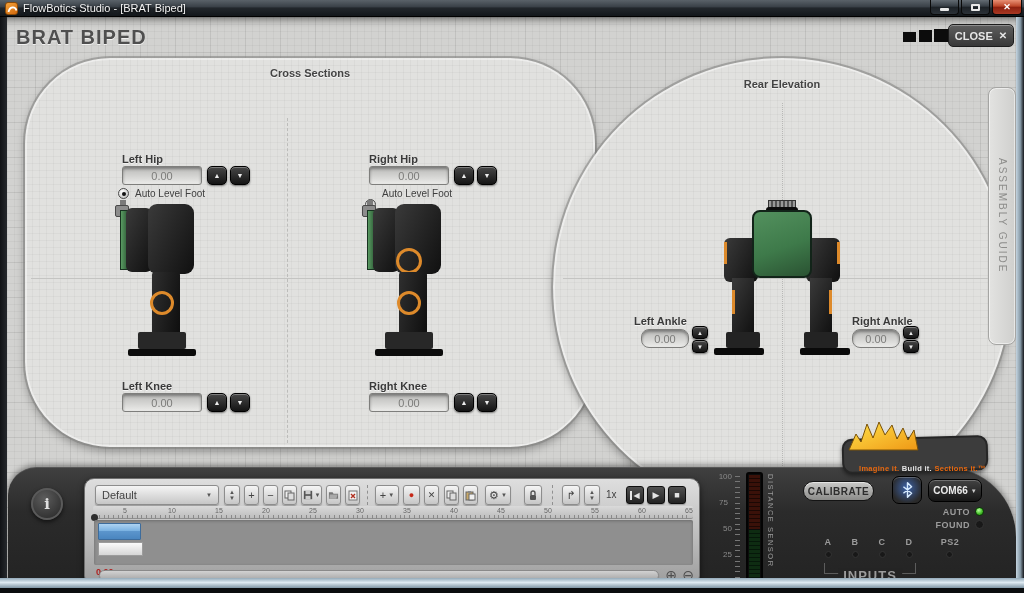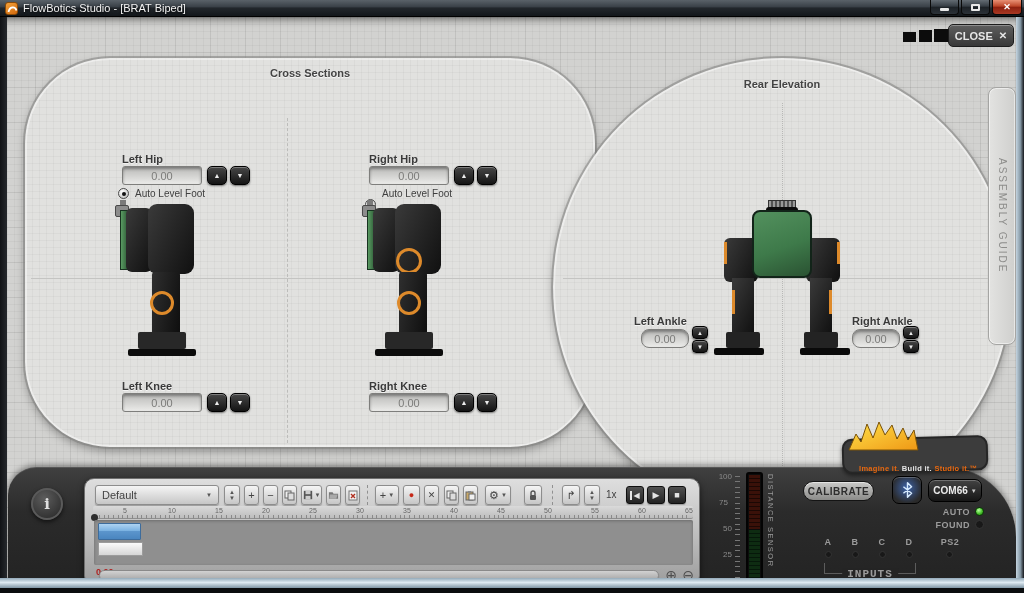--- a/index.html
+++ b/index.html
@@ -150,21 +150,21 @@
   .combtn{left:920px;top:12px;width:54px;height:23px;border-radius:7px;border:1px solid #000;
     background:linear-gradient(180deg,#434343,#161616);box-shadow:inset 0 1px 0 rgba(255,255,255,.25);
     color:#ececec;font-size:10px;font-weight:bold;display:flex;align-items:center;justify-content:center;gap:3px;}
   .stat-label{position:absolute;font-size:9px;font-weight:bold;color:#9b9b9b;letter-spacing:.5px;}
   .led{position:absolute;border-radius:50%;}
   .led.on{background:radial-gradient(circle at 38% 32%,#b8ffa0,var(--led_green,#46c02a) 55%,#1d7010);border:1px solid #0a3a05;}
   .led.off{background:#181818;border:1px solid #343434;}
   .inputs-bracket{left:816px;top:96px;width:92px;height:11px;border-left:1px solid #5c5c5c;
     border-right:1px solid #5c5c5c;border-bottom:1px solid #5c5c5c;}
   .inputs-word{position:absolute;left:50%;top:5px;transform:translateX(-50%);background:#242424;
-    padding:0 5px;font-size:11px;font-weight:bold;color:#9b9b9b;letter-spacing:1px;font-family:Liberation Mono, monospace;}
+    padding:0 5px;font-size:13px;font-weight:bold;color:#9b9b9b;letter-spacing:1px;}
 
   
   .logo{left:842px;top:403px;width:150px;height:58px;z-index:7;}
   .logo-blob{left:0;top:17px;width:146px;height:35px;background:#3c3c3c;border:2px solid #262626;
     border-radius:10px;transform:rotate(-1.5deg);box-shadow:0 2px 4px rgba(0,0,0,.5);}
   .logo-text{left:13px;top:19px;font-size:21px;font-weight:bold;letter-spacing:-1px;
     text-shadow:1px 1px 1px rgba(0,0,0,.6);white-space:nowrap;}
   .logo-text .p1{color:var(--logo_yellow,#ffd837);}
   .logo-text .p2{color:var(--logo_orange,#f6a21d);}
   .tagline{left:17px;top:44px;font-size:7.5px;font-weight:bold;white-space:nowrap;letter-spacing:.3px;}
@@ -189,20 +189,21 @@
     <div class="abs winbtn" style="left:961px;width:29px;">
       <span class="win-max-glyph"></span>
     </div>
     <div class="abs winbtn close" style="left:992px;width:30px;">
       <span>✕</span>
     </div>
   </div>
 
   <div class="abs content">
 
+    <div class="abs page-title">BRAT BIPED</div>
     <div class="abs hdr-sq" style="left:903px;top:15px;width:13px;height:10px;"></div>
     <div class="abs hdr-sq" style="left:919px;top:13px;width:13px;height:12px;"></div>
     <div class="abs hdr-sq" style="left:934px;top:12px;width:15px;height:13px;"></div>
     <div class="abs close-btn">
       <span>CLOSE</span>
       <span style="font-size:10px;">✕</span>
     </div>
 
     <div class="abs panel panel-cross">
       <div class="abs panel-title" style="top:9px;">Cross Sections</div>
@@ -519,21 +520,21 @@
             <linearGradient id="lg" x1="0" y1="0" x2="1" y2="1">
           <stop offset="0" stop-color="#ffe24a"></stop>
               <stop offset="1" stop-color="#ef9815"></stop>
         </linearGradient>
           </defs>
         <polygon points="1,30 8,14 13,22 19,4 25,18 31,2 37,15 44,5 49,19 55,8 60,20 66,10 70,30" fill="url(#lg)" stroke="#7a5208" stroke-width="1"></polygon>
       </svg>
       <div class="abs tagline">
         <span class="o">Imagine it.</span>
         <span class="w">Build it.</span>
-        <span class="o">Studio it.™</span>
+        <span class="o">Sections it.™</span>
       </div>
     </div>
   </div>
 
   <div class="abs frame-left"></div>
   <div class="abs frame-right"></div>
   <div class="abs frame-bottom"></div>
   <div class="abs frame-bottom-dark"></div>
 </div>
 

